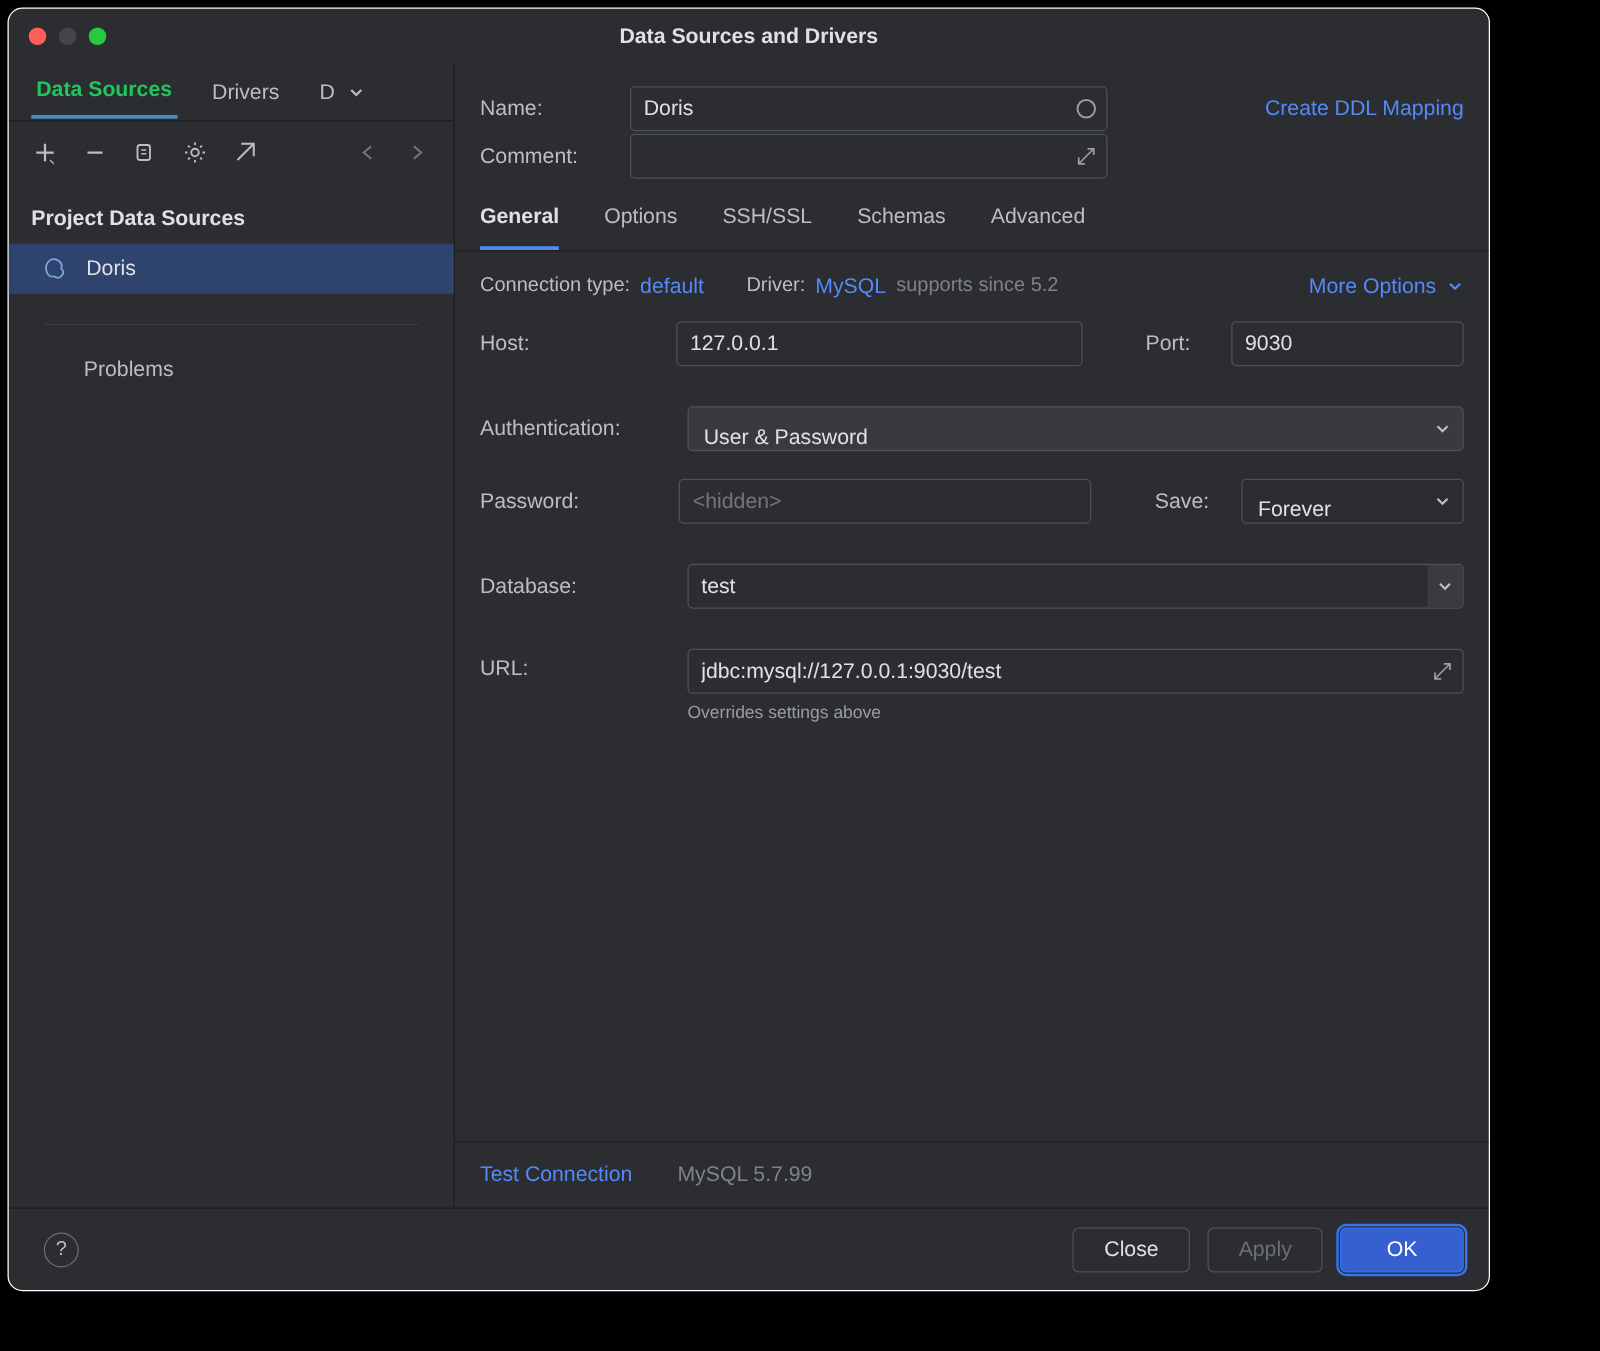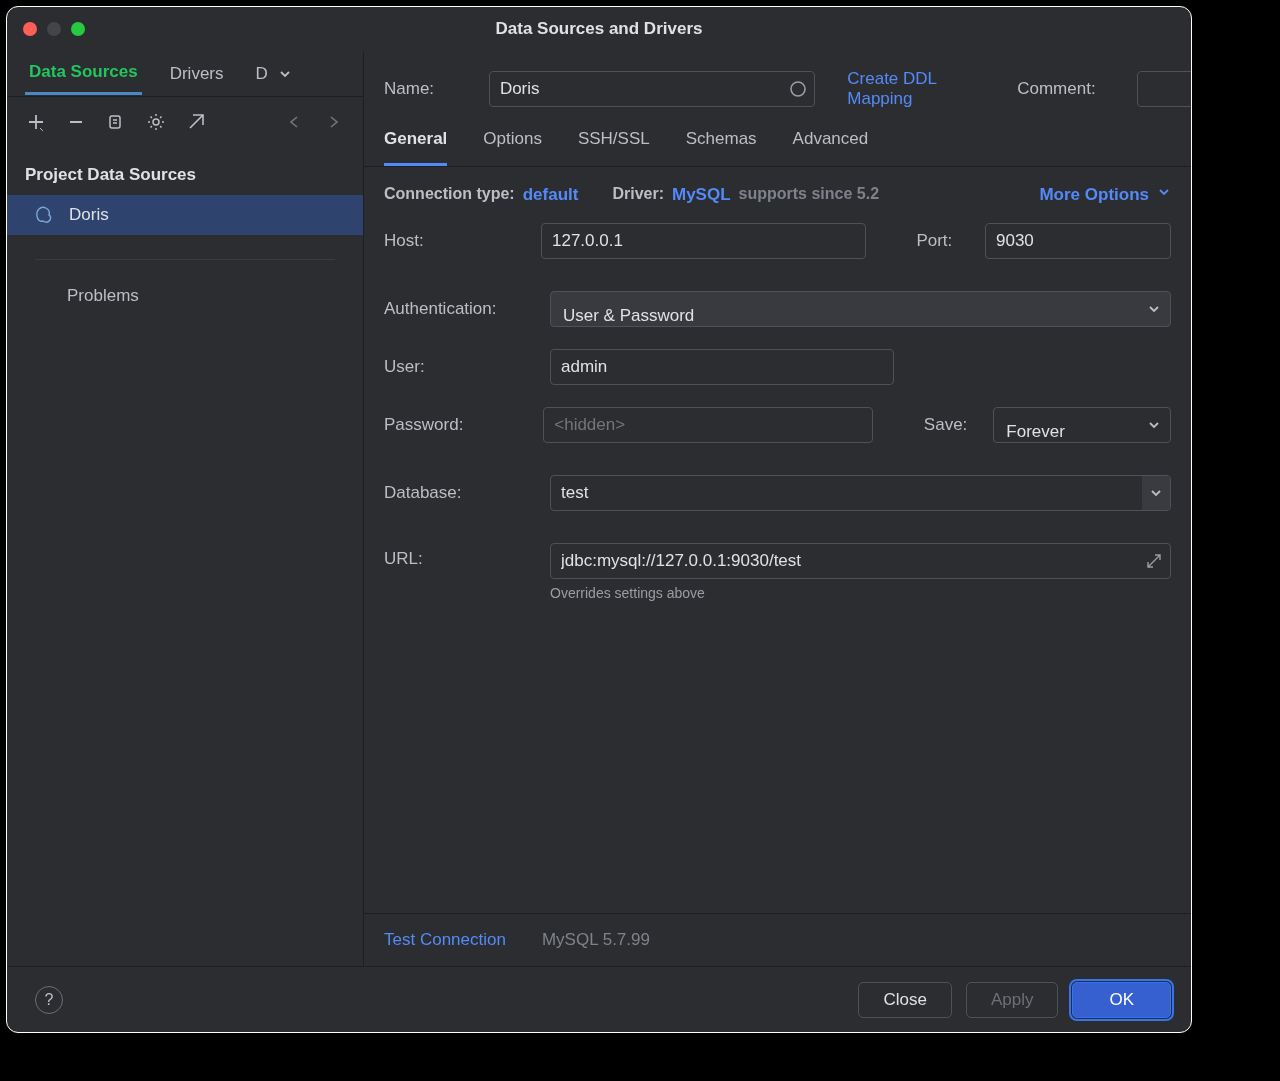--- a/index.html
+++ b/index.html
@@ -57,36 +57,36 @@
 
   .section-title { font-size: 17px; font-weight: 600; color: #dfe1e5; padding: 18px 18px 10px 18px; }
   .tree-item {
     display: flex; align-items: center; height: 40px; padding: 0 18px 0 28px; gap: 14px; font-size: 17px;
     background: #2e436e; color: #dfe1e5;
   }
   .tree-icon { width: 20px; height: 20px; }
   .divider { height: 1px; background: #393b40; margin: 24px 28px 14px 28px; }
   .problems { padding: 12px 18px 12px 60px; font-size: 17px; color: #bcbec4; }
 
-  .form { padding: 18px 20px 0 20px; display: flex; flex-direction: row; gap: 34px; }
+  .form { padding: 18px 20px 0 20px; display: flex; flex-direction: column; gap: 2px; }
   .row { display: flex; align-items: center; gap: 16px; }
   .lab { width: 104px; font-size: 17px; color: #bcbec4; }
   .input, .select {
     background: #2b2d30; border: 1px solid #4e5157; border-radius: 4px; height: 36px;
     padding: 0 10px; font-size: 17px; color: #dfe1e5; outline: none;
   }
   .input-wrap { position: relative; display: flex; align-items: center; }
   .input-wrap .btn-inset { position: absolute; right: 6px; top: 50%; transform: translateY(-50%); width: 22px; height: 22px; display:flex;align-items:center;justify-content:center; color:#9a9da3; cursor:pointer;}
   .link { color: #548af7; font-size: 17px; cursor: pointer; }
 
   .tabs2 { display: flex; gap: 36px; padding: 20px 20px 0 20px; border-bottom: 1px solid #1e1f22; }
   .tab2 { font-size: 17px; color: #bcbec4; padding-bottom: 14px; cursor: pointer; }
   .tab2.active { color: #dfe1e5; font-weight: 600; border-bottom: 3px solid #548af7; }
 
-  .conninfo { display:flex; align-items:flex-start; padding: 18px 20px 6px 20px; font-size: 16px; gap: 8px; font-weight: bold; }
+  .conninfo { display:flex; align-items:center; padding: 18px 20px 6px 20px; font-size: 16px; gap: 8px; }
   .muted { color: #7f828a; }
 
   .field-grid { padding: 12px 20px 0 20px; display: flex; flex-direction: column; gap: 22px; }
   .fg-row { display: flex; align-items: center; gap: 16px; }
   .fg-label { width: 150px; font-size: 17px; color: #bcbec4; }
 
   .select-wrap { position: relative; display: flex; align-items: center; }
   .select-wrap .chev { position: absolute; right: 10px; pointer-events: none; }
   .select-box {
     background: #383a3f; border: 1px solid #4e5157; border-radius: 4px; height: 36px;
@@ -253,24 +253,20 @@
               <span>User &amp; Password</span>
             </div>
             <span class="chev">
               <svg width="14" height="14" viewBox="0 0 14 14">
                   <path d="M3 5l4 4 4-4" stroke="#bcbec4" stroke-width="1.8" fill="none"></path>
                 </svg>
             </span>
           </div>
         </div>
 
-        <div class="fg-row">
-          <div class="fg-label">User:</div>
-          <input class="input" style="width: 344px;" value="admin">
-        </div>
 
         <div class="fg-row">
           <div class="fg-label">Password:</div>
           <input class="input" type="text" style="width: 344px; color: rgb(127, 130, 138);" placeholder="&lt;hidden&gt;">
           <div style="width:20px"></div>
           <div style="width:56px; font-size:17px">Save:</div>
           <div class="select-wrap" style="width:186px">
             <div class="select-box" style="background:#2b2d30">
               <span>Forever</span>
             </div>

